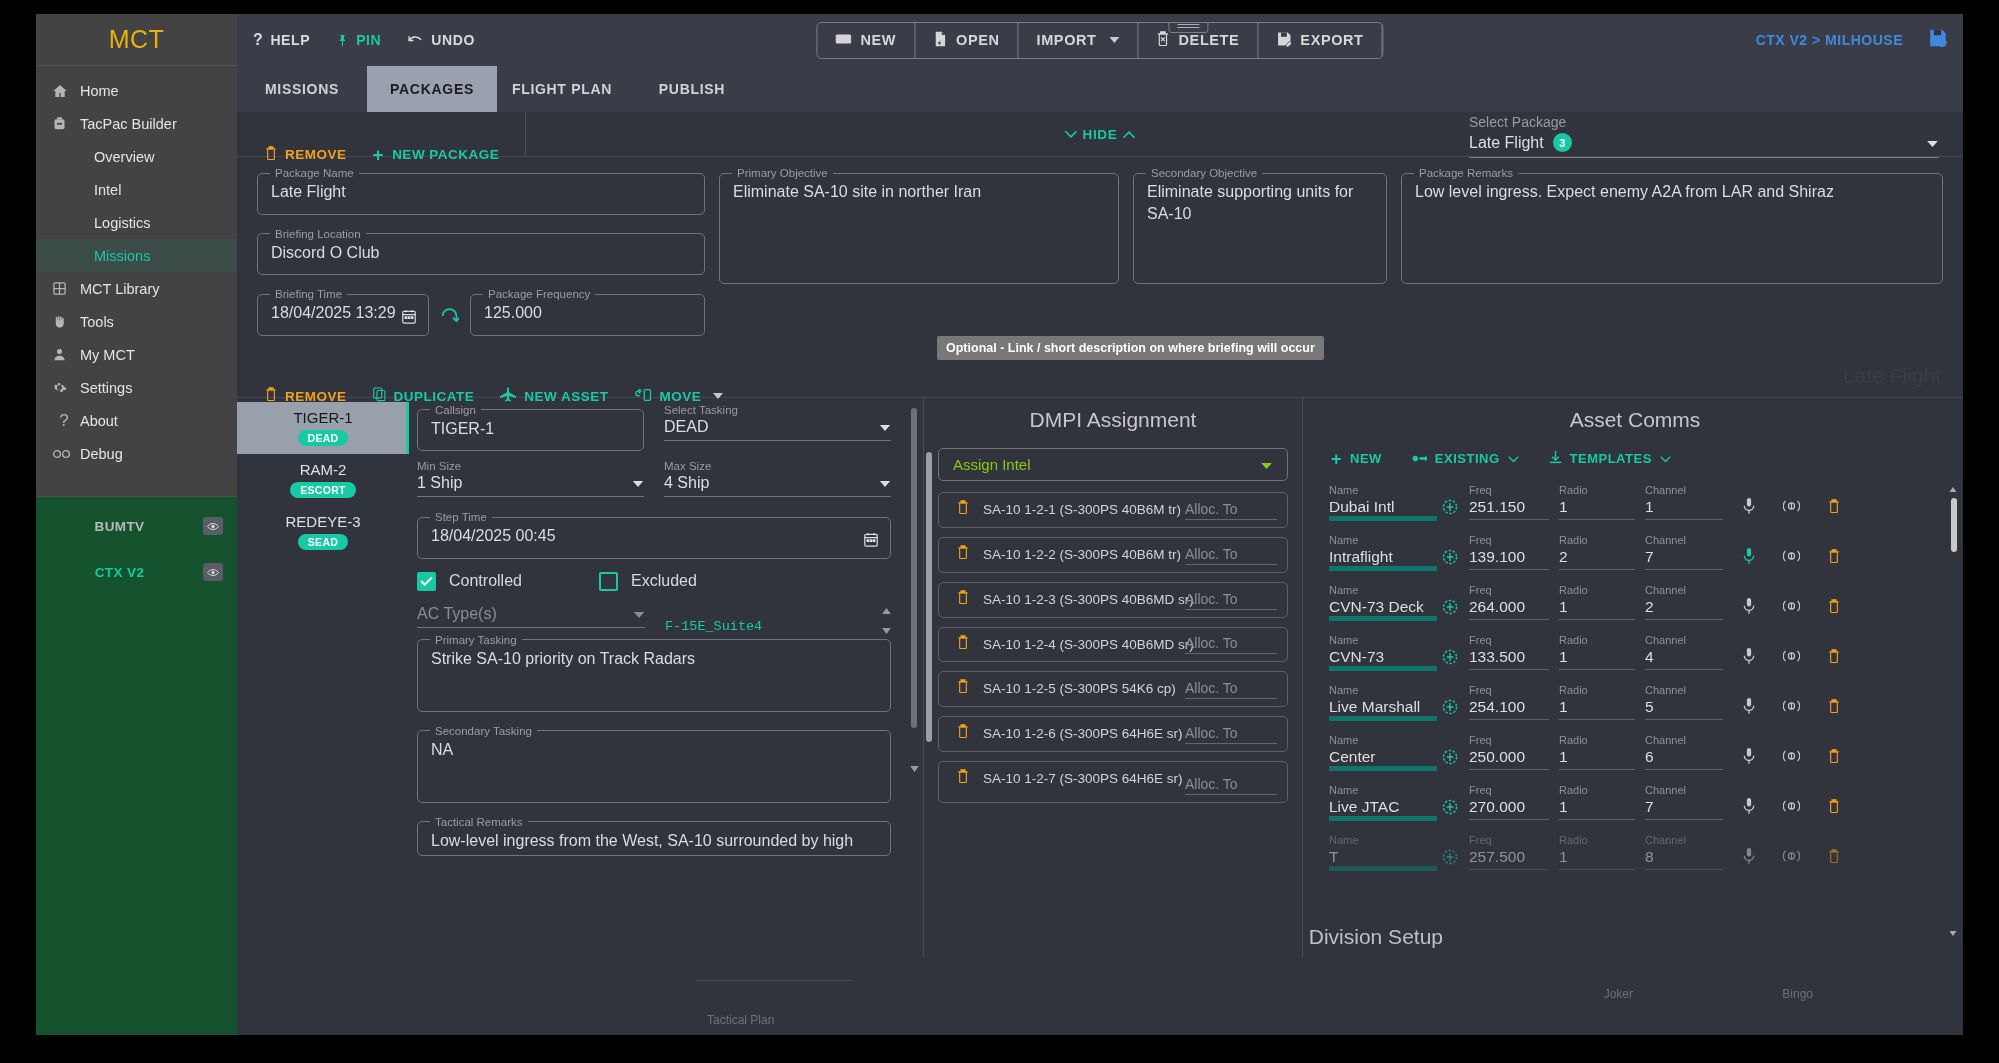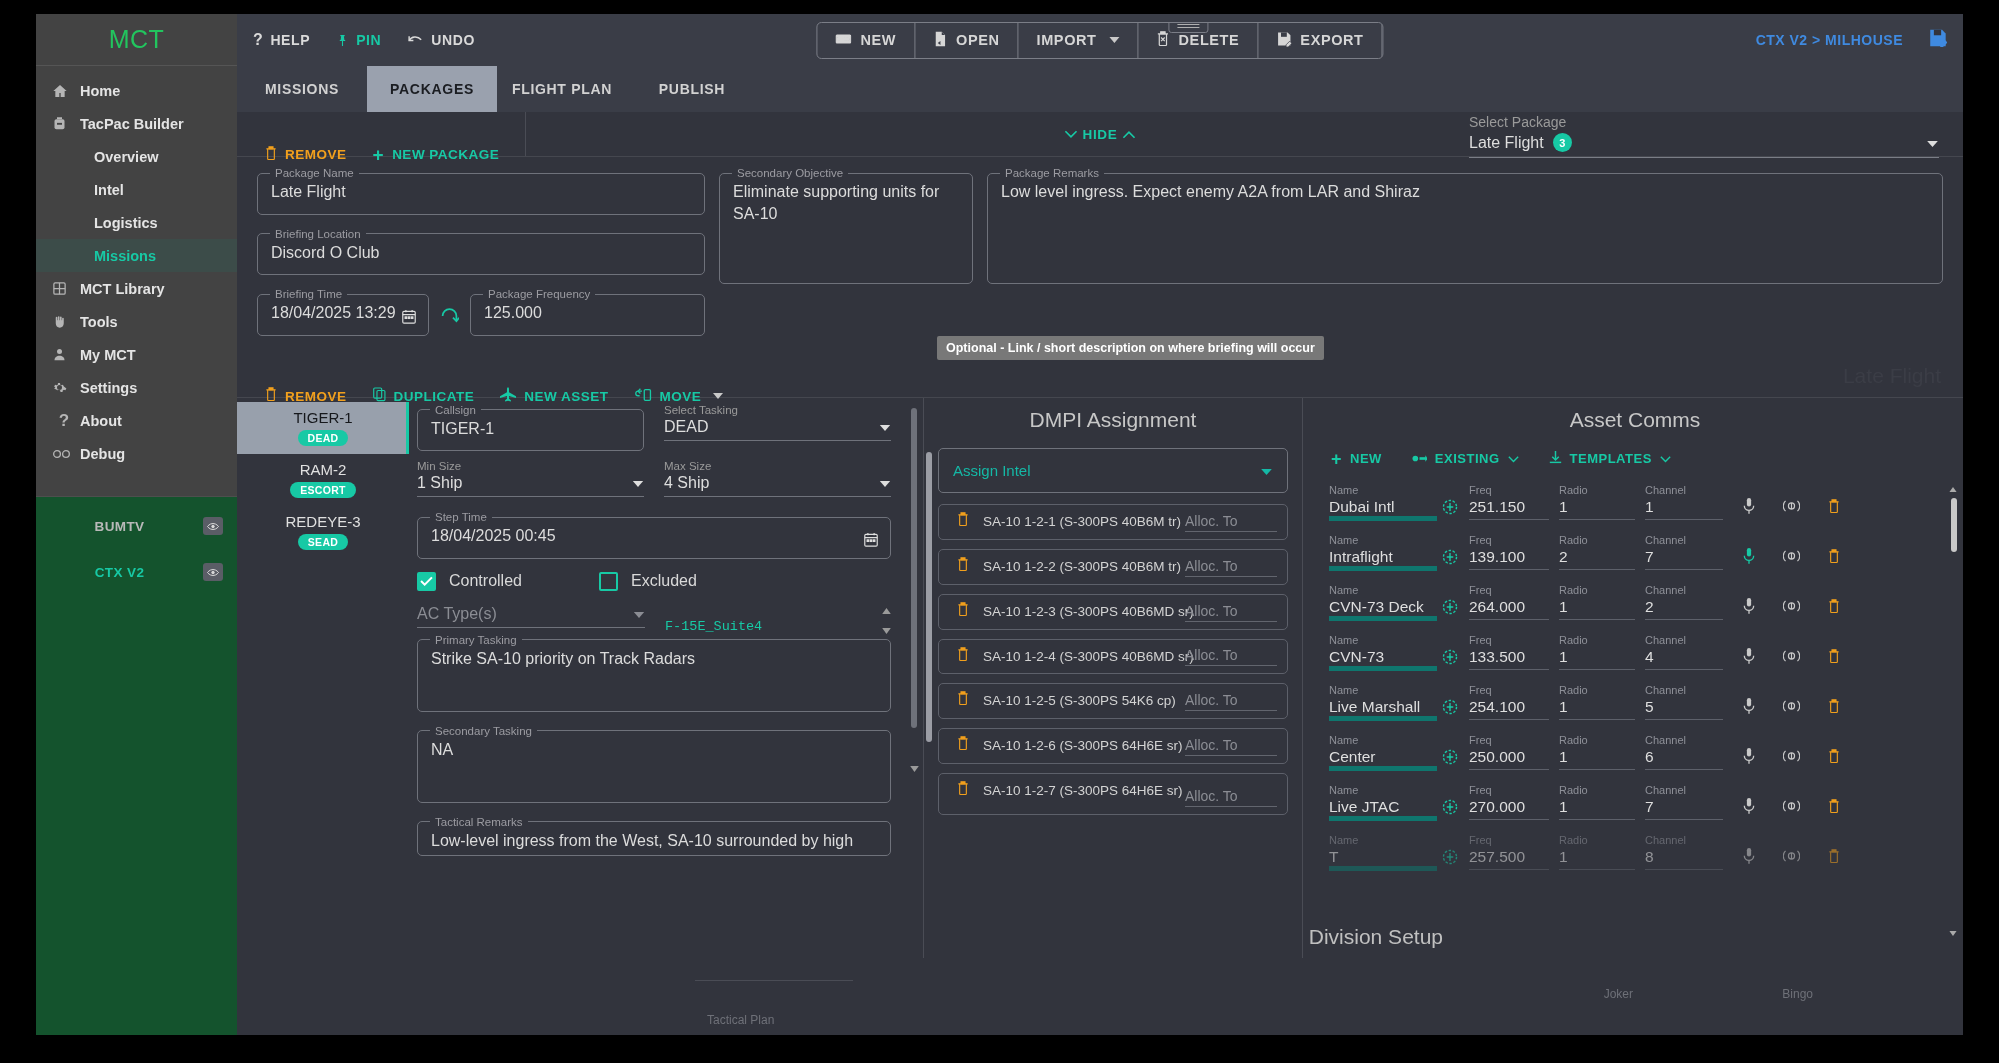--- a/index.html
+++ b/index.html
@@ -18,24 +18,24 @@
   }
 
   
   .sidebar {
     width: 201px; flex: 0 0 201px;
     background: #434343;
     display: flex; flex-direction: column;
   }
   .brand {
     height: 52px; display: flex; align-items: center; justify-content: center;
-    color: #22c55e; font-size: 25px; font-weight: 400; letter-spacing: .5px;
+    color: #eab308; font-size: 25px; font-weight: 400; letter-spacing: .5px;
     border-bottom: 1px solid #555;
   }
-  .nav { padding-top: 8px; font-weight: bold; }
+  .nav { padding-top: 8px; }
   .nav-item {
     height: 33px; display: flex; align-items: center;
     padding-left: 16px; color: #e4e4e4; font-size: 14.5px;
     cursor: pointer;
   }
   .nav-item .ico {
     width: 28px; flex: 0 0 28px; display: flex; align-items: center;
     color: #b5b5b5;
   }
   .nav-item .ico svg { display:block; }
@@ -222,22 +222,22 @@
   .chip { color:#17c9a5; font-size:13.5px; font-family:"Liberation Mono", monospace; }
   .mini-arrows { position:absolute; right:0; top:-8px; display:flex; flex-direction:column; gap:14px; color:#9a9a9a; }
 
   .vscroll-col { width: 16px; flex: 0 0 16px; position: relative; }
   .vsbar { position:absolute; left:4px; width:6px; background:#6e717a; border-radius:3px; }
 
   
   .dmpi { width: 380px; flex: 0 0 380px; border-left:1px solid #4a4c55; border-right:1px solid #4a4c55; position:relative; padding: 0 14px; }
   .panel-title { text-align:center; color:#c7c7c7; font-size:21px; padding: 10px 0 16px 0; }
   .assign-sel {
-    border:1px solid #6f727b; border-radius:5px; height:45px;
-    display:flex; align-items:center; padding: 0 14px; color:#14b8a6; font-size:15px;
+    border:1px solid #6f727b; border-radius:5px; height:33px;
+    display:flex; align-items:center; padding: 0 14px; color:#84cc16; font-size:15px;
     margin-bottom: 11px; cursor:pointer;
   }
   .assign-sel .sp { flex:1; }
   .dmpi-item {
     border:1px solid #5d606a; border-radius:5px; padding: 7px 10px 6px 10px;
     margin-bottom: 9px; position: relative;
   }
   .dmpi-item .top { display:flex; align-items:flex-start; gap: 14px; }
   .trash-o { color:#f2a01d; cursor:pointer; flex:0 0 auto; padding-left:8px;}
   .dmpi-item .nm { color:#d3d3d3; font-size:13.5px; line-height:1.55; }
@@ -578,20 +578,26 @@
                   <path d="M15 11l4 4 3-4"></path>
                 </svg>
             </span>
             <fieldset class="fld">
               <legend>Package Frequency</legend>
               <div class="content">125.000</div>
             </fieldset>
           </div>
         </div>
 
+        <div class="col-b">
+          <fieldset class="fld" style="height:117px;">
+            <legend>Primary Objective</legend>
+            <div class="content">Eliminate SA-10 site in norther Iran</div>
+          </fieldset>
+        </div>
 
         <div class="col-c">
           <fieldset class="fld" style="height:117px;">
             <legend>Secondary Objective</legend>
             <div class="content">Eliminate supporting units for SA-10</div>
           </fieldset>
         </div>
 
         <div class="col-d">
           <fieldset class="fld" style="height:117px;">

